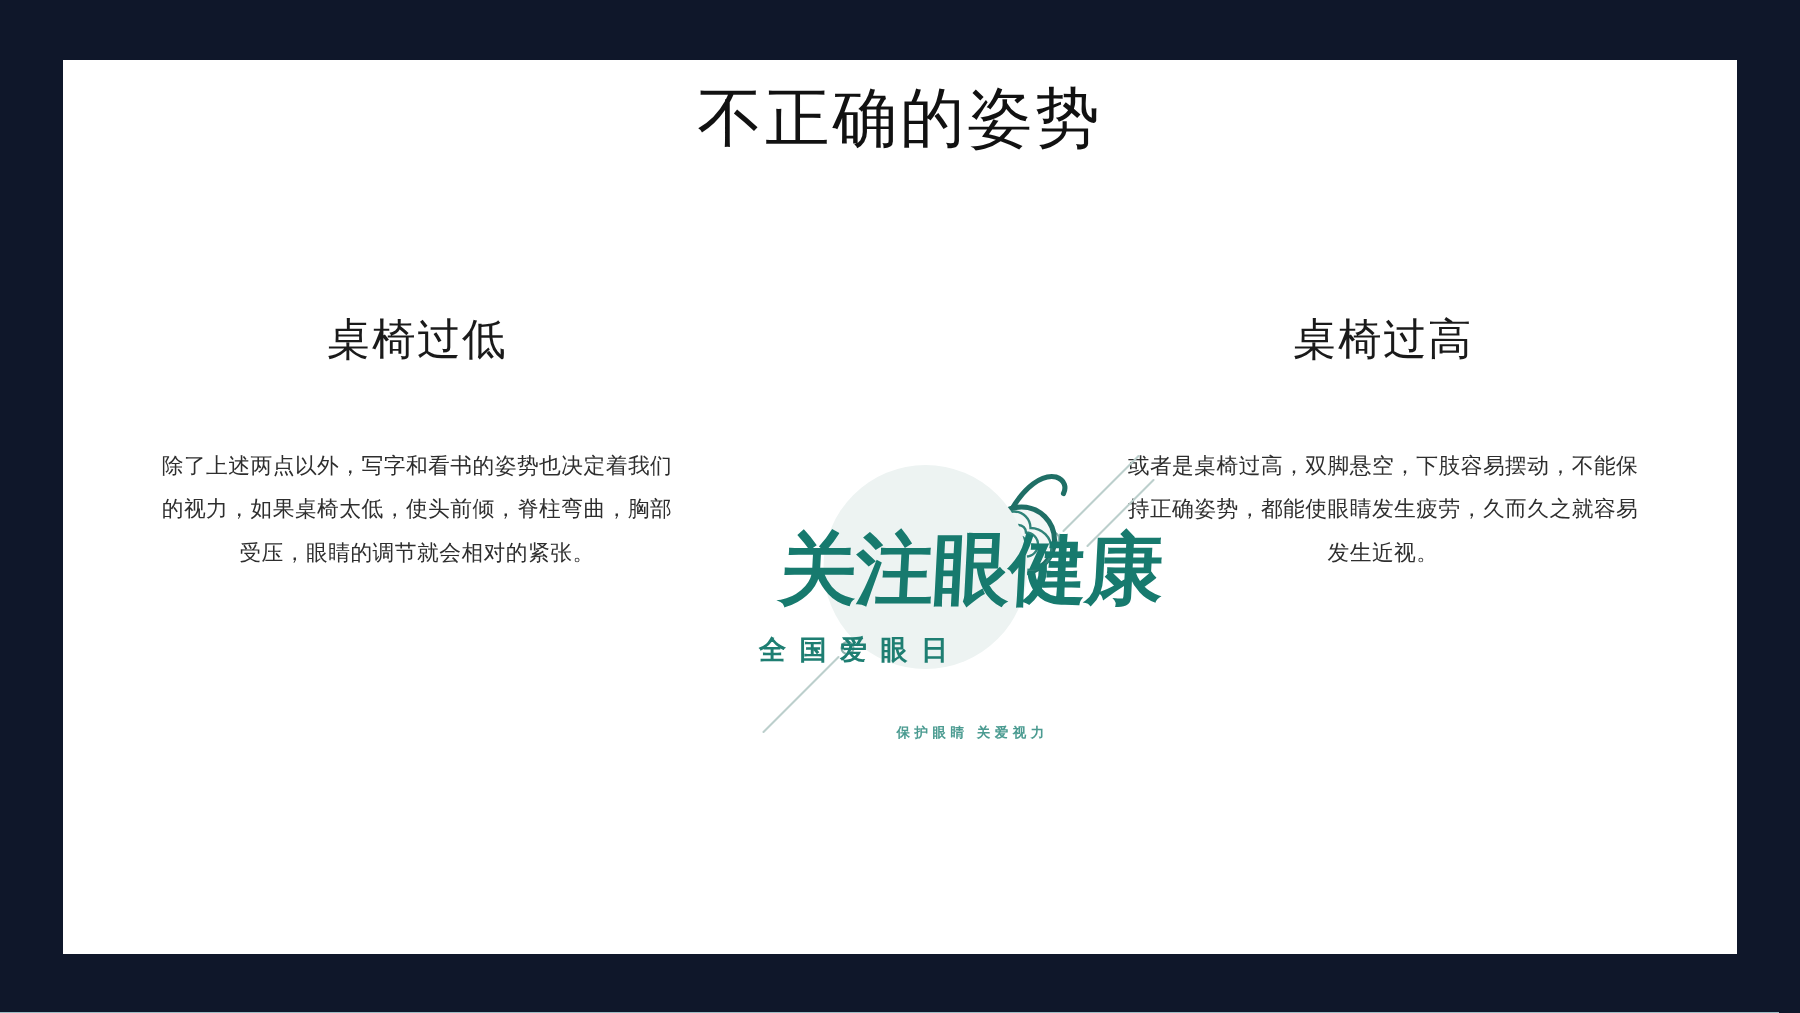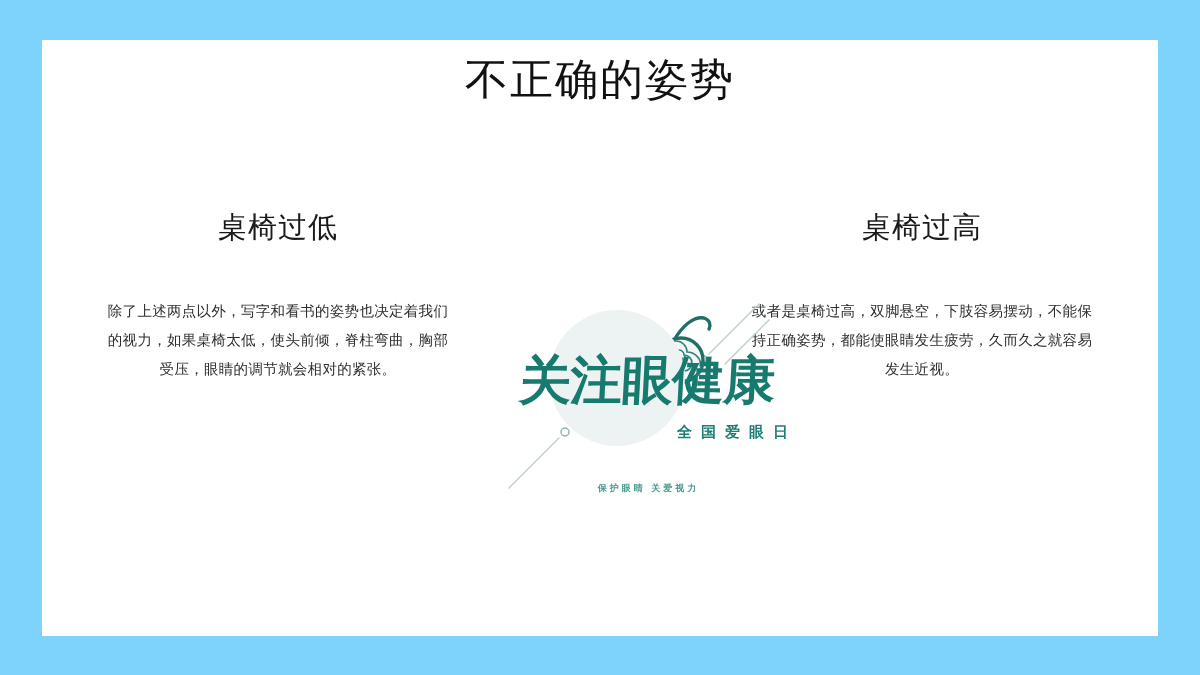--- a/index.html
+++ b/index.html
@@ -11,21 +11,21 @@
     height: 675px;
     overflow: hidden;
     font-family: "Liberation Sans", "DejaVu Sans", sans-serif;
     background: #9CEAF1;
   }
 
   .slide {
     position: relative;
     width: 1200px;
     height: 675px;
-    background: #7dd3fc;
+    background: #0f172a;
     box-sizing: border-box;
     text-decoration: underline;
   }
 
   .card {
     position: absolute;
     left: 42px;
     top: 40px;
     width: 1116px;
     height: 596px;
@@ -110,22 +110,22 @@
     line-height: 1;
     font-family: "DejaVu Sans", "Liberation Sans", sans-serif;
     transform: skewX(-3deg);
   }
 
   .logo-sub {
     position: absolute;
     left: 0;
     top: 122px;
     width: 300px;
-    text-align: right;
-    font-size: 15px;
+    text-align: left;
+    font-size: 18px;
     font-weight: bold;
     color: #1E7E72;
     letter-spacing: 9px;
     text-indent: 9px;
     line-height: 1;
   }
 
   .logo-slogan {
     position: absolute;
     left: 0;

